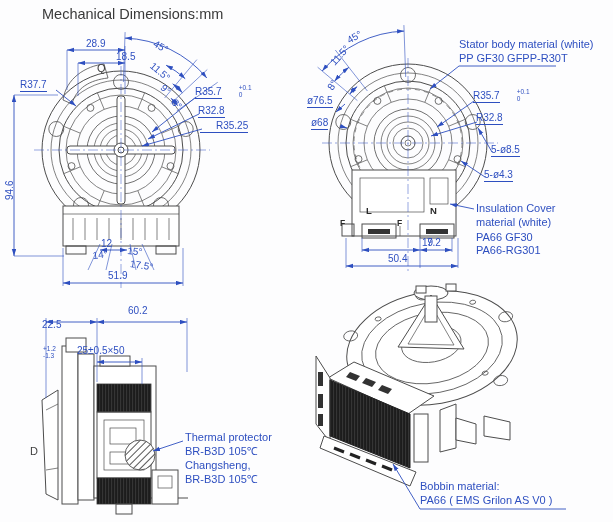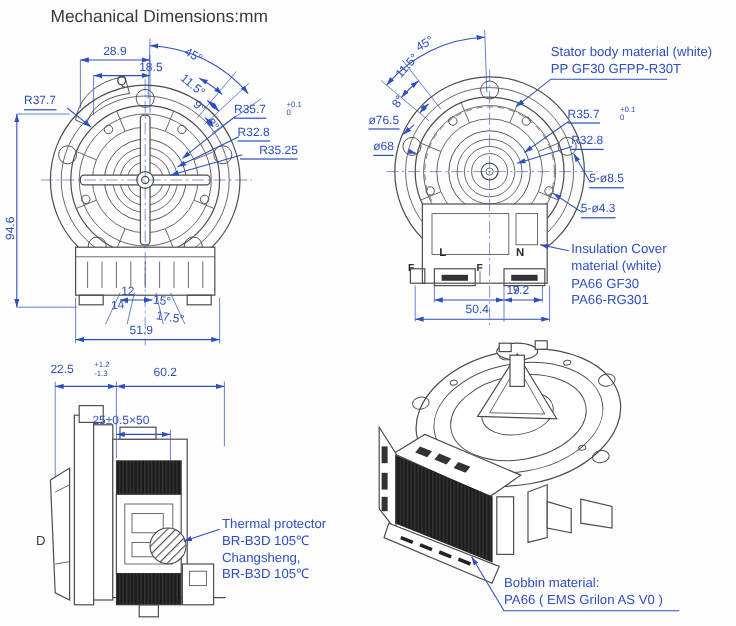--- a/index.html
+++ b/index.html
@@ -344,21 +344,21 @@
   <span class="lbl ul" style="left:491px;top:144px;">5-ø8.5</span>
   <span class="lbl ul" style="left:484px;top:169px;">5-ø4.3</span>
   <span class="lbl" style="left:380px;top:237px;margin-left:42px;">19</span>
   <span class="lbl" style="left:427px;top:237px;">7.2</span>
   <span class="lbl" style="left:388px;top:253px;">50.4</span>
   <span class="lbl term" style="left:366px;top:206px;">L</span>
   <span class="lbl term" style="left:430px;top:206px;">N</span>
   <span class="lbl term small" style="left:340px;top:219px;">F</span>
   <span class="lbl term small" style="left:397px;top:219px;">F</span>
 
-  <span class="lbl tolwrap" style="left:42px;top:303px;">
+  <span class="lbl tolwrap" style="left:42px;top:319px;flex-direction:column;">
       <span>22.5</span>
       <span class="tol">
         <span>+1.2</span>
         <span>-1.3</span>
       </span>
     </span>
   <span class="lbl" style="left:128px;top:305px;text-align:right;">60.2</span>
   <span class="lbl" style="left:77px;top:345px;">25±0.5×50</span>
   <span class="lbl dark" style="left:30px;top:445px;font-size:11px;">D</span>
 

